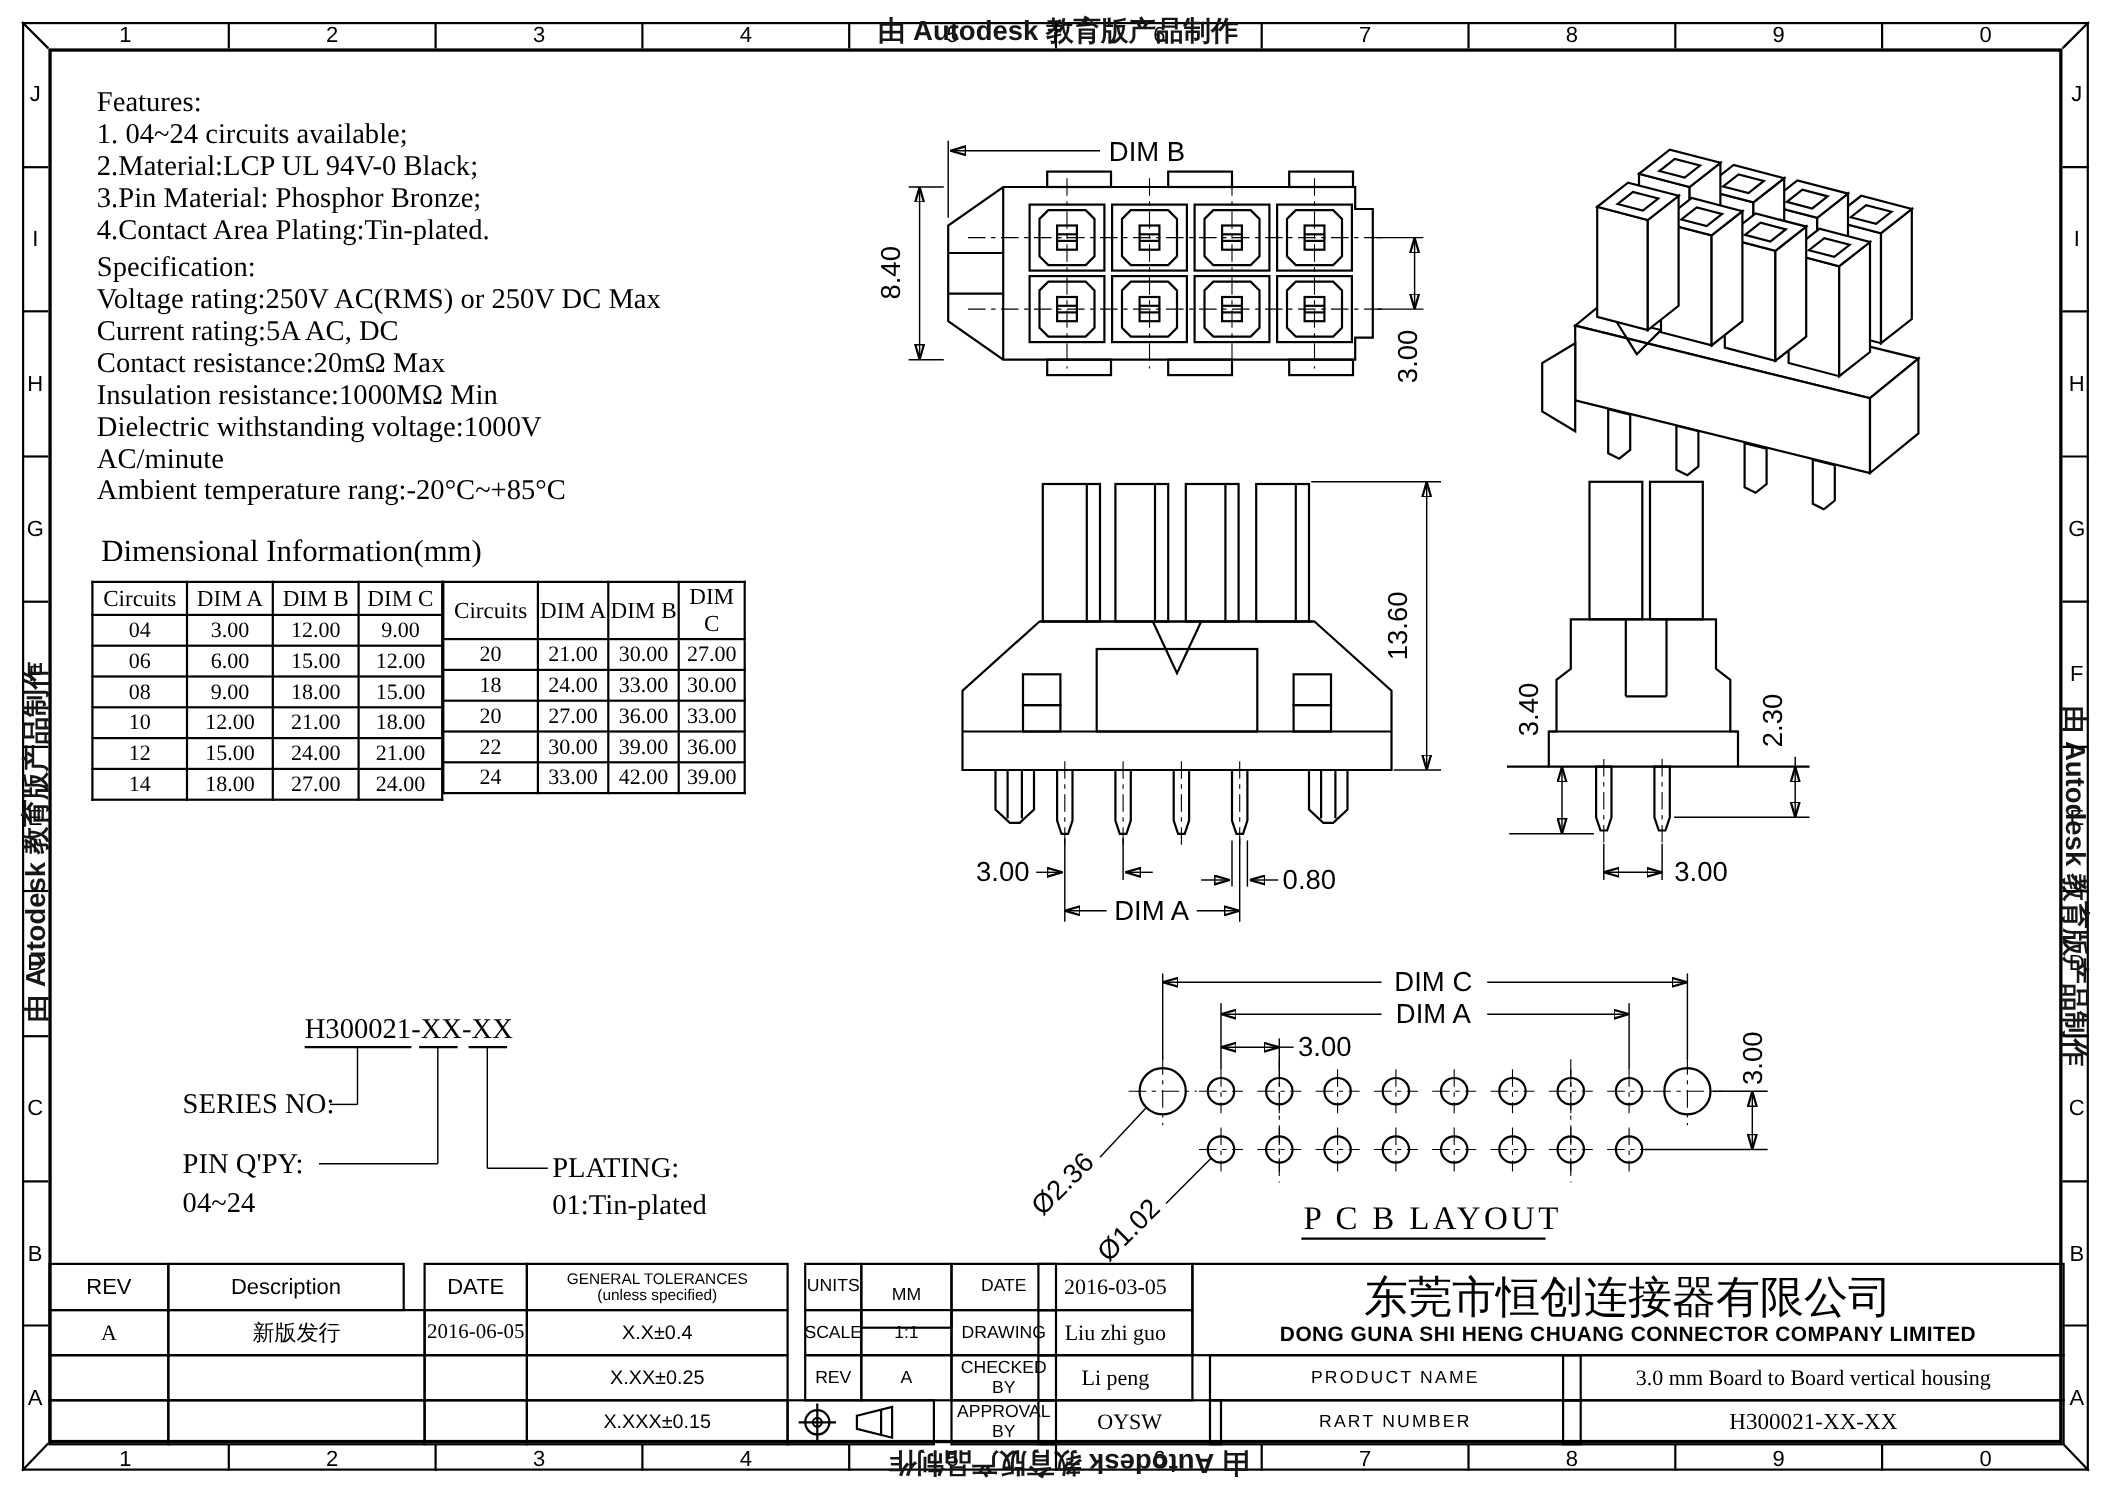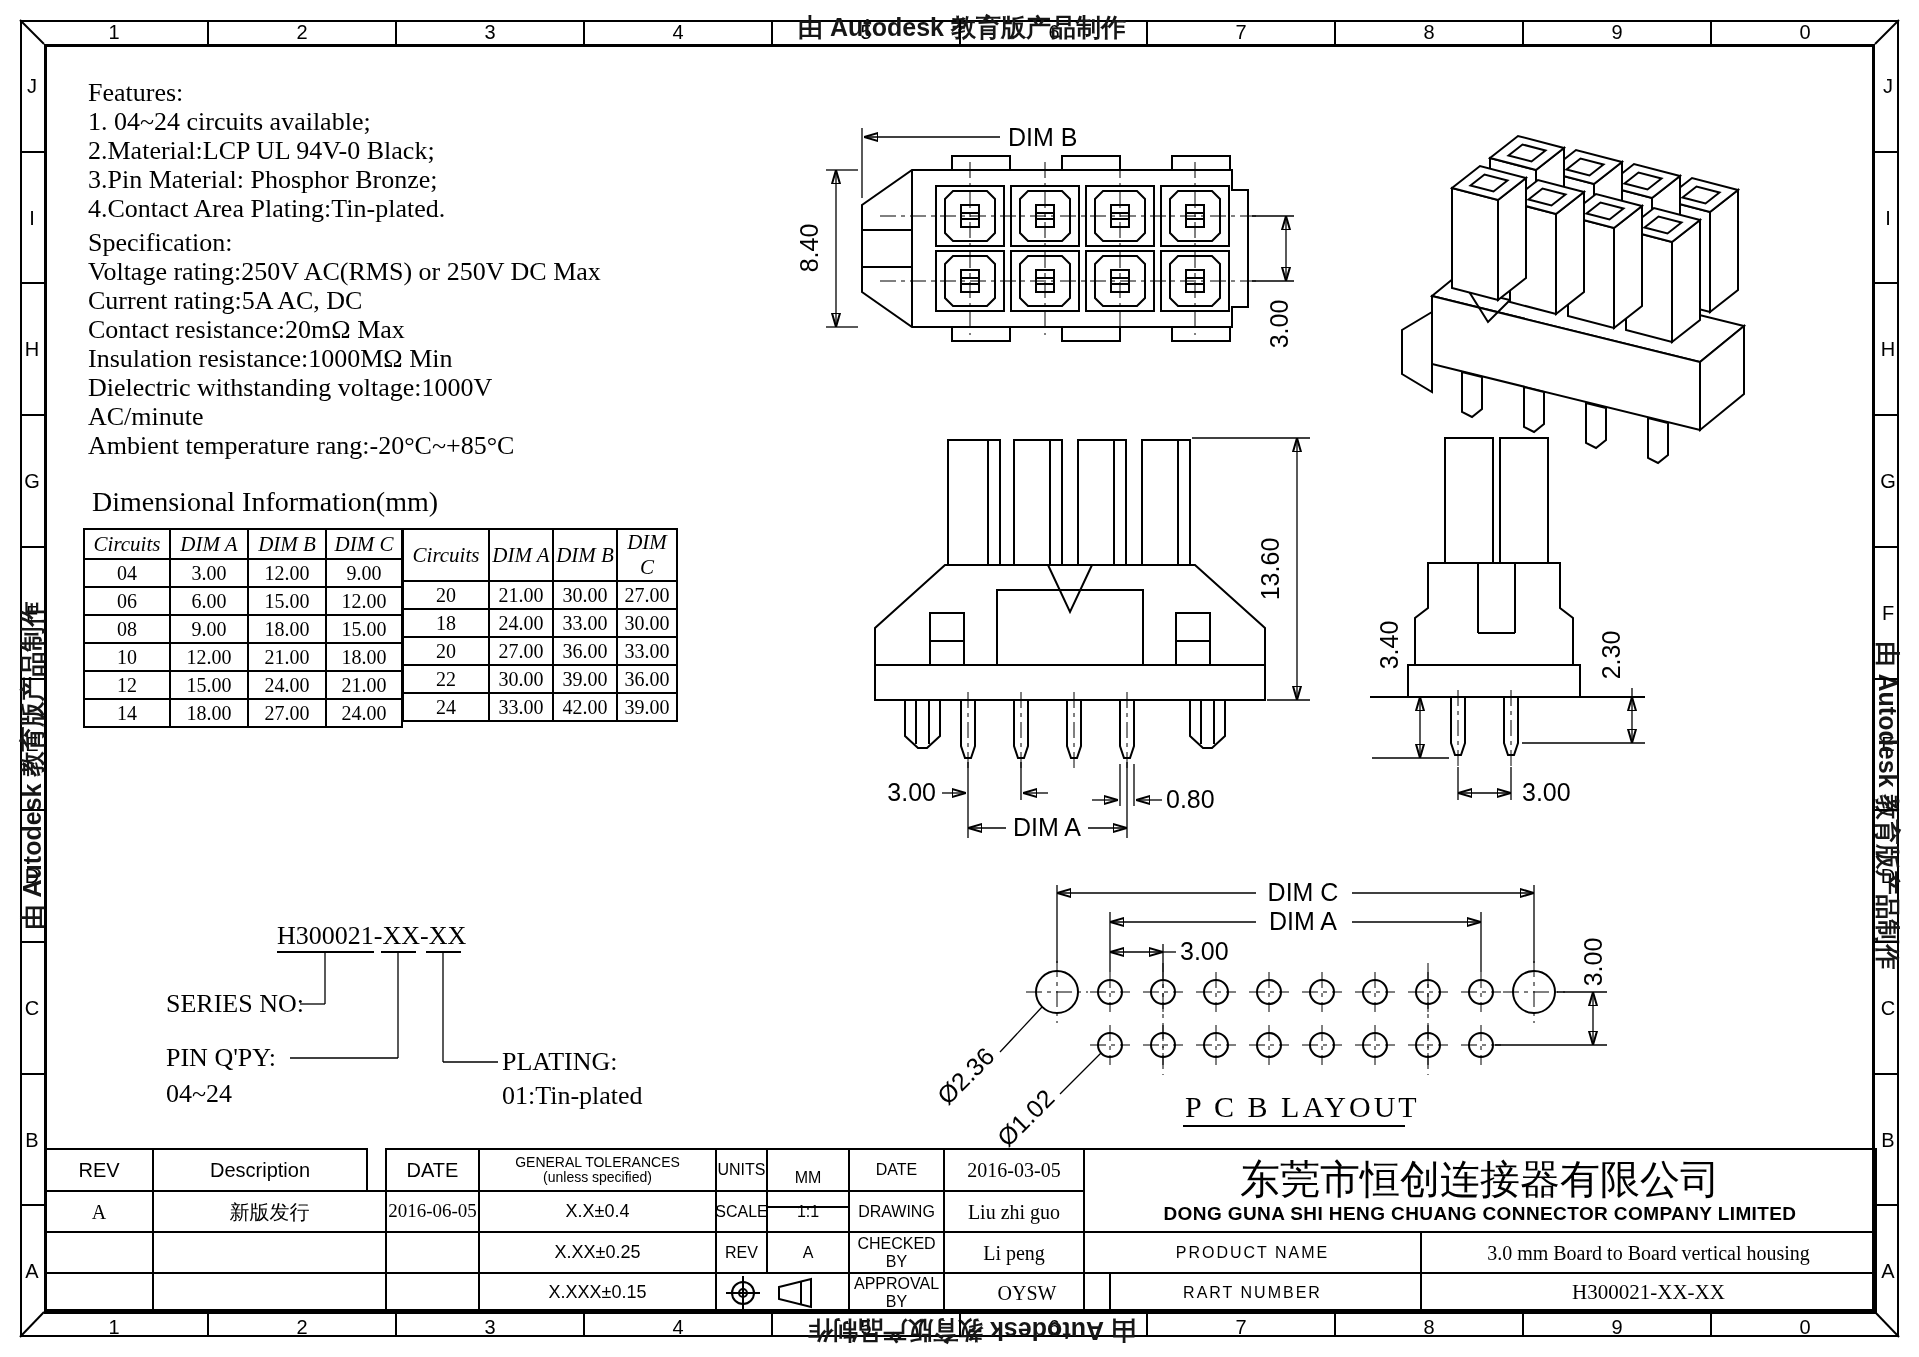--- a/index.html
+++ b/index.html
@@ -12,25 +12,25 @@
   .zl { position:absolute; width:24px; height:22px; line-height:22px; text-align:center;
         font-size:20px; }
   .wm { position:absolute; width:380px; text-align:center; white-space:nowrap;
         font-weight:bold; font-size:25px; color:#161616; }
   .tb { position:absolute; font-family:"Liberation Serif",serif; font-size:26px;
         line-height:29px; white-space:nowrap; }
   .hdg { position:absolute; font-family:"Liberation Serif",serif; font-size:28px; white-space:nowrap; }
   table.dimtab { position:absolute; border-collapse:collapse; }
   table.dimtab td { border:2px solid #000; text-align:center; padding:0; height:26px;
                     font-family:"Liberation Serif",serif; font-size:20px; }
-  table.dimtab tr.hd td { height:28px; font-size:21px;font-style:italic; }
+  table.dimtab tr.hd td { height:28px; font-size:21px; }
   .cell { position:absolute; border:2px solid #000; box-sizing:border-box; display:flex;
           flex-direction:column; align-items:center; justify-content:center; text-align:center;
           font-size:20px; line-height:1.1; }
-  .lab16 { font-size:16px; }
+  .lab16 { font-size:16px;margin-left:16px; }
   .ser { font-family:"Liberation Serif",serif; }
   .tol { font-size:18px; }
   .tolhd { font-size:14px; }
   .cmp-cn { font-family:"Liberation Serif",serif; font-size:40px; line-height:48px; white-space:nowrap; }
   .cmp-en { font-weight:bold; font-size:19px; letter-spacing:0.4px; white-space:nowrap; }
   svg.draw { position:absolute; left:0; top:0; pointer-events:none; }
   svg.draw line, svg.draw rect, svg.draw path, svg.draw polygon, svg.draw polyline, svg.draw circle
       { stroke:#000; stroke-width:2; fill:none; }
   svg.draw .d { stroke-width:1.3; }
   svg.draw .cl { stroke-width:1; stroke-dasharray:16 5 4 5; }

